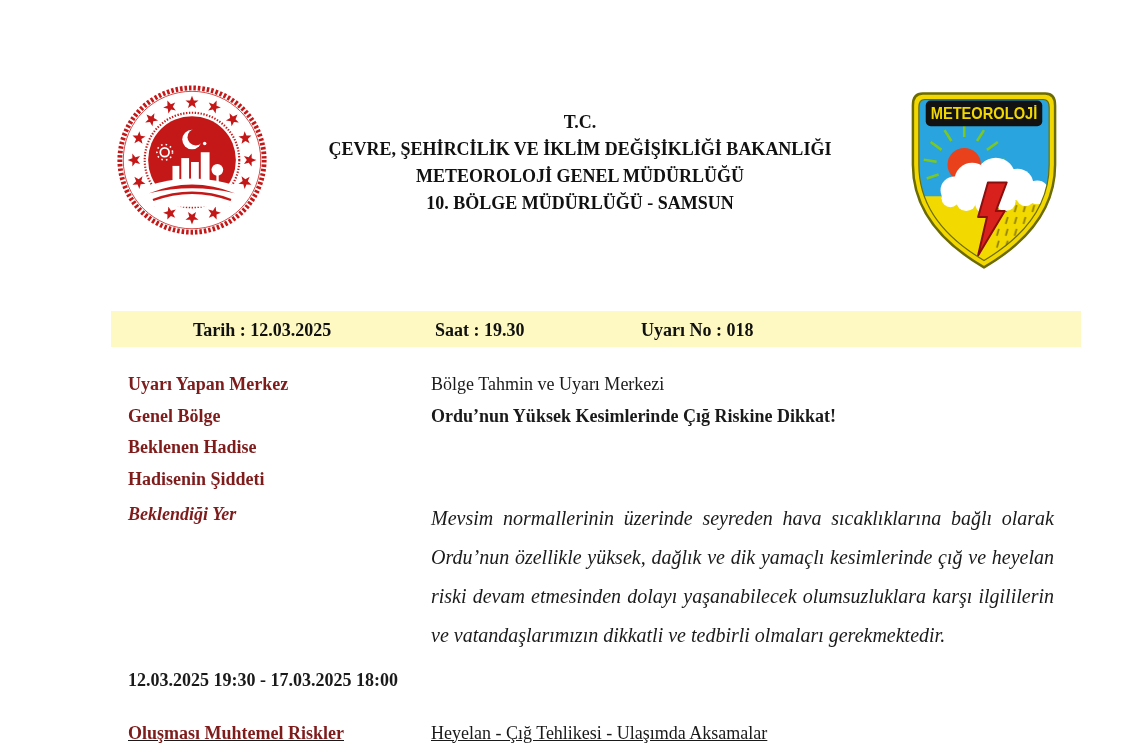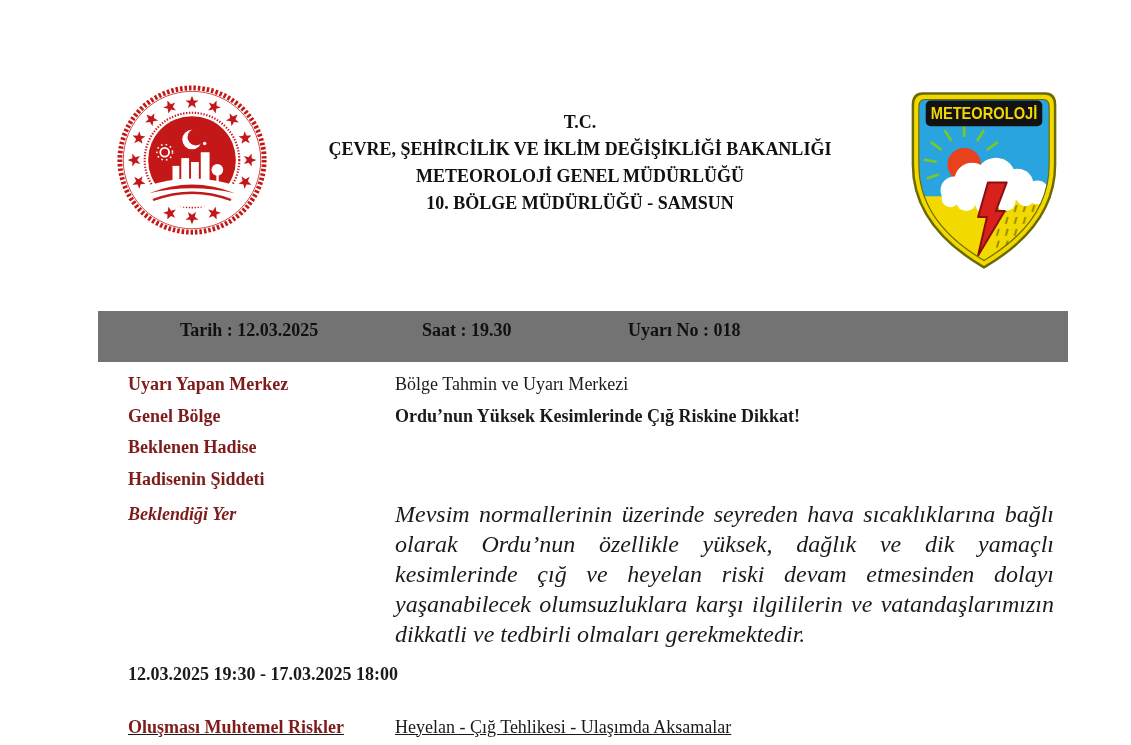--- a/index.html
+++ b/index.html
@@ -11,43 +11,43 @@
   .abs{position:absolute;}
 
   
   .header-text{
     left:270px;top:109px;width:620px;text-align:center;
     font-weight:bold;font-size:18px;line-height:27px;color:#111;
   }
 
   
   .info-bar{
-    left:98px;top:311px;width:970px;height:51px;background:#737373;
+    left:111px;top:311px;width:970px;height:36px;background:#fef9c3;
   }
   .info-bar span{
     position:absolute;top:0;line-height:39px;
     font-weight:bold;font-size:18px;color:#111;white-space:nowrap;
   }
   .info-date{left:82px;}
   .info-time{left:324px;}
   .info-warnno{left:530px;}
 
   
   .fields{
     left:128px;top:369px;width:926px;font-size:18px;
   }
-  .frow{display:flex;align-items:flex-start;line-height:31.5px;}
+  .frow{display:flex;align-items:flex-start;line-height:31.5px;gap:36px;}
   .flabel{
     width:267px;flex:0 0 267px;font-weight:bold;color:#7e1b1b;white-space:nowrap;
   }
   .fvalue{flex:1;}
   .fvalue.bold{font-weight:bold;}
   .frow.para .flabel{line-height:30px;}
   .frow.para .fvalue{
-    text-align:justify;line-height:30px;font-size:24px;
+    text-align:justify;line-height:39px;font-size:20px;
   }
   .frow.gap-sm{margin-top:10px;}
   .frow.gap-lg{margin-top:21px;text-decoration:underline;}
 </style>
 </head>
 <body>
 
 <div class="abs" style="left:114px;top:82px;width:156px;height:160px;">
   <svg width="156" height="160" viewBox="0 0 160 160" aria-hidden="true">
     <defs>

